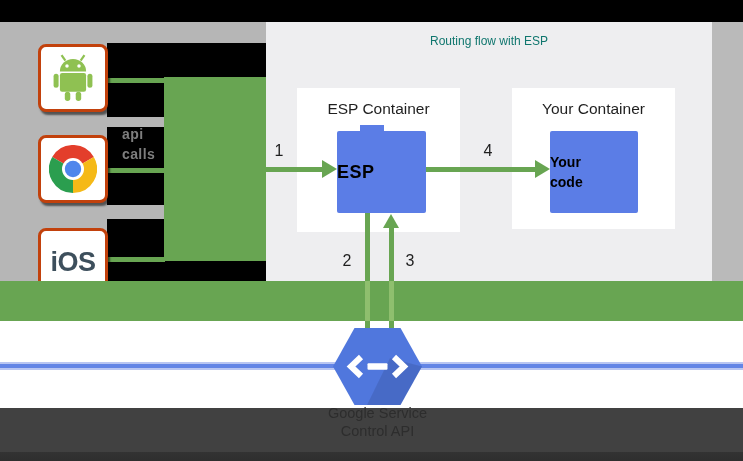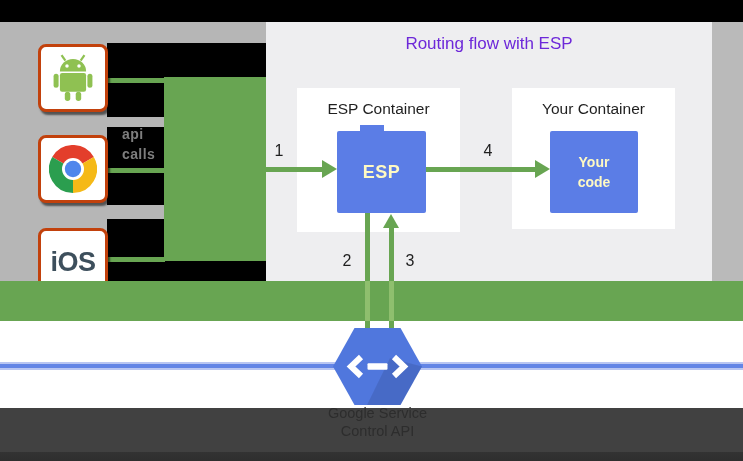--- a/index.html
+++ b/index.html
@@ -27,28 +27,28 @@
   .client-box{left:38px;width:70px;height:68px;background:#fff;border:3px solid #c2410c;
     border-radius:8px;box-sizing:border-box;box-shadow:2px 3px 2px rgba(0,0,0,.55);
     display:flex;align-items:center;justify-content:center;}
   .client-android{top:44px;}
   .client-chrome{top:135px;}
   .client-ios{top:228px;}
   .ios-text{font-size:27px;font-weight:bold;color:#3d4f5c;letter-spacing:-.5px;}
   
   .panel{left:266px;top:22px;width:446px;height:259px;background:#eeeef0;}
   .panel-title{position:absolute;left:0;top:12px;width:100%;text-align:center;
-    font-size:17px;color:#6d28d9;}
+    font-size:12px;color:#0f766e;}
   .container-box{position:absolute;top:66px;background:#fff;text-align:center;}
   .esp-container{left:31px;width:163px;height:144px;}
   .your-container{left:246px;width:163px;height:141px;}
   .container-label{display:block;margin-top:12px;font-size:15.5px;color:#1f1f1f;}
   .gray-margin{left:712px;top:22px;width:31px;height:259px;background:#bababa;}
   .blue-box{background:#5b7de6;border-radius:2px;display:flex;flex-direction:column;
-    align-items:center;justify-content:center;color:#fef9c3;font-weight:bold;}
+    justify-content:center;color:#000000;font-weight:bold;}
   .esp-box{left:337px;top:131px;width:89px;height:82px;font-size:18px;letter-spacing:.5px;}
   .esp-tab{left:360px;top:125px;width:24px;height:8px;background:#5b7de6;}
   .your-code-box{left:550px;top:131px;width:88px;height:82px;font-size:14px;line-height:20px;}
   
   .arrow1-line{left:266px;top:167px;width:58px;}
   .arrow4-line{left:426px;top:167px;width:111px;}
   .ah-right{width:0;height:0;border-top:9px solid transparent;border-bottom:9px solid transparent;
     border-left:15px solid #68a552;}
   .ah1{left:322px;top:160px;}
   .ah4{left:535px;top:160px;}

